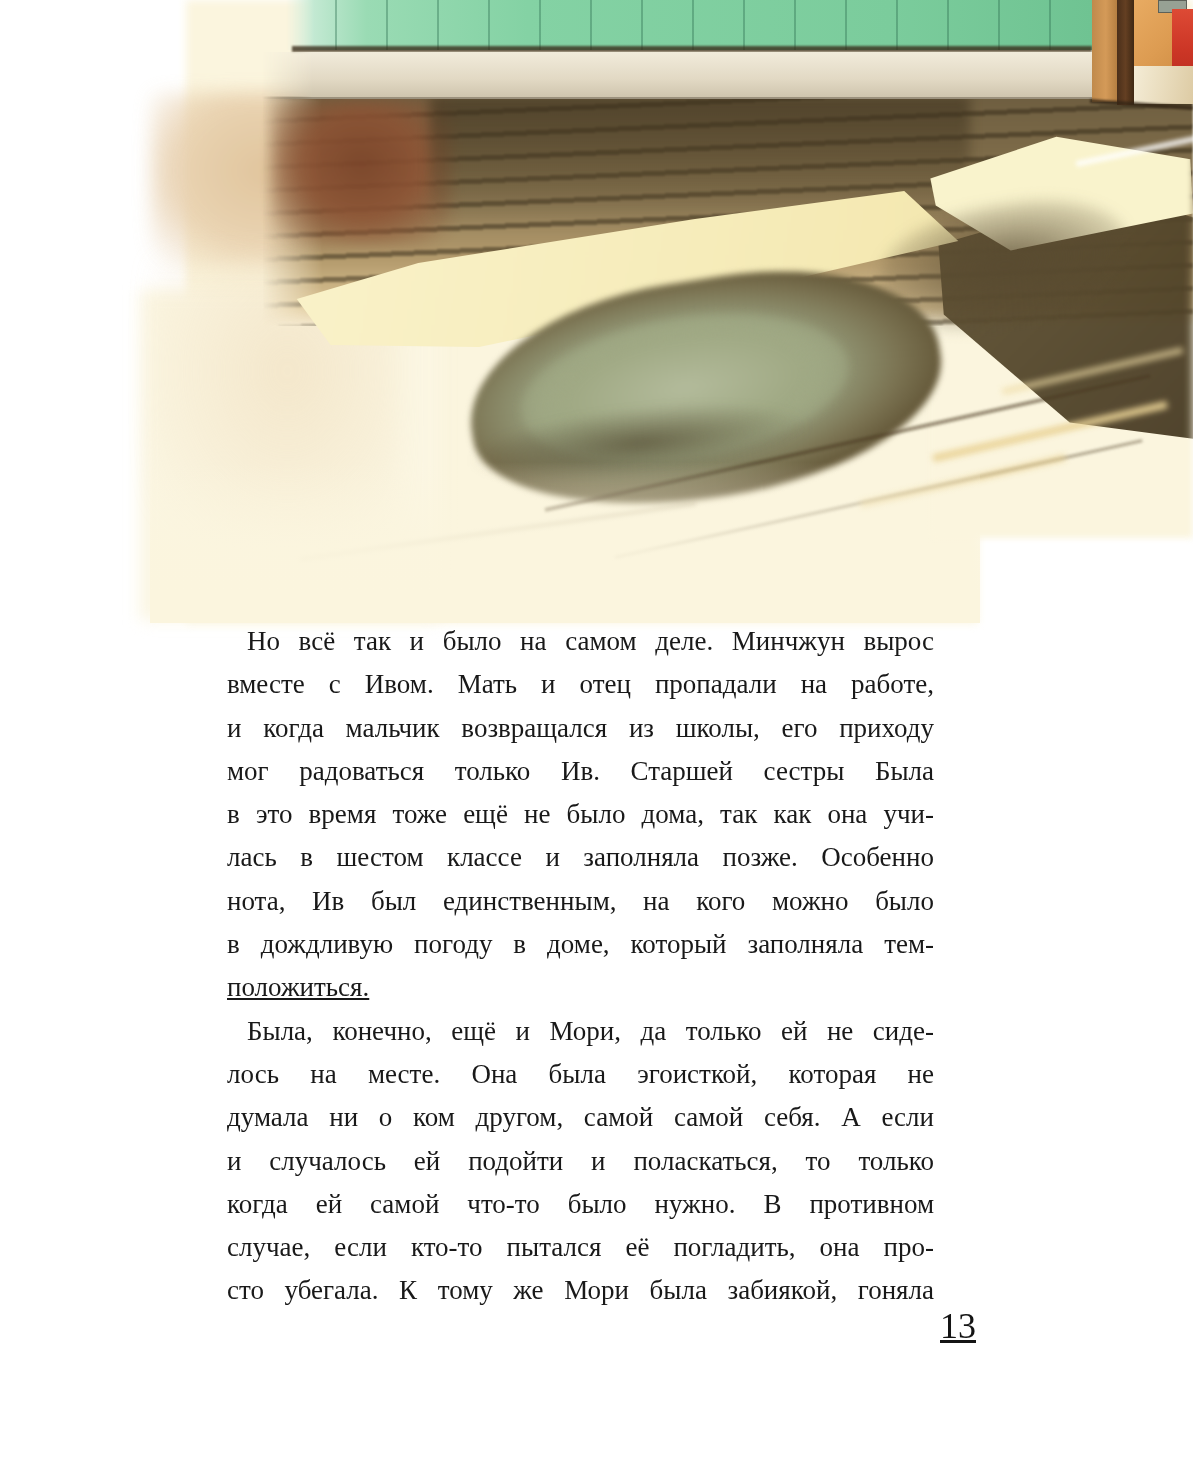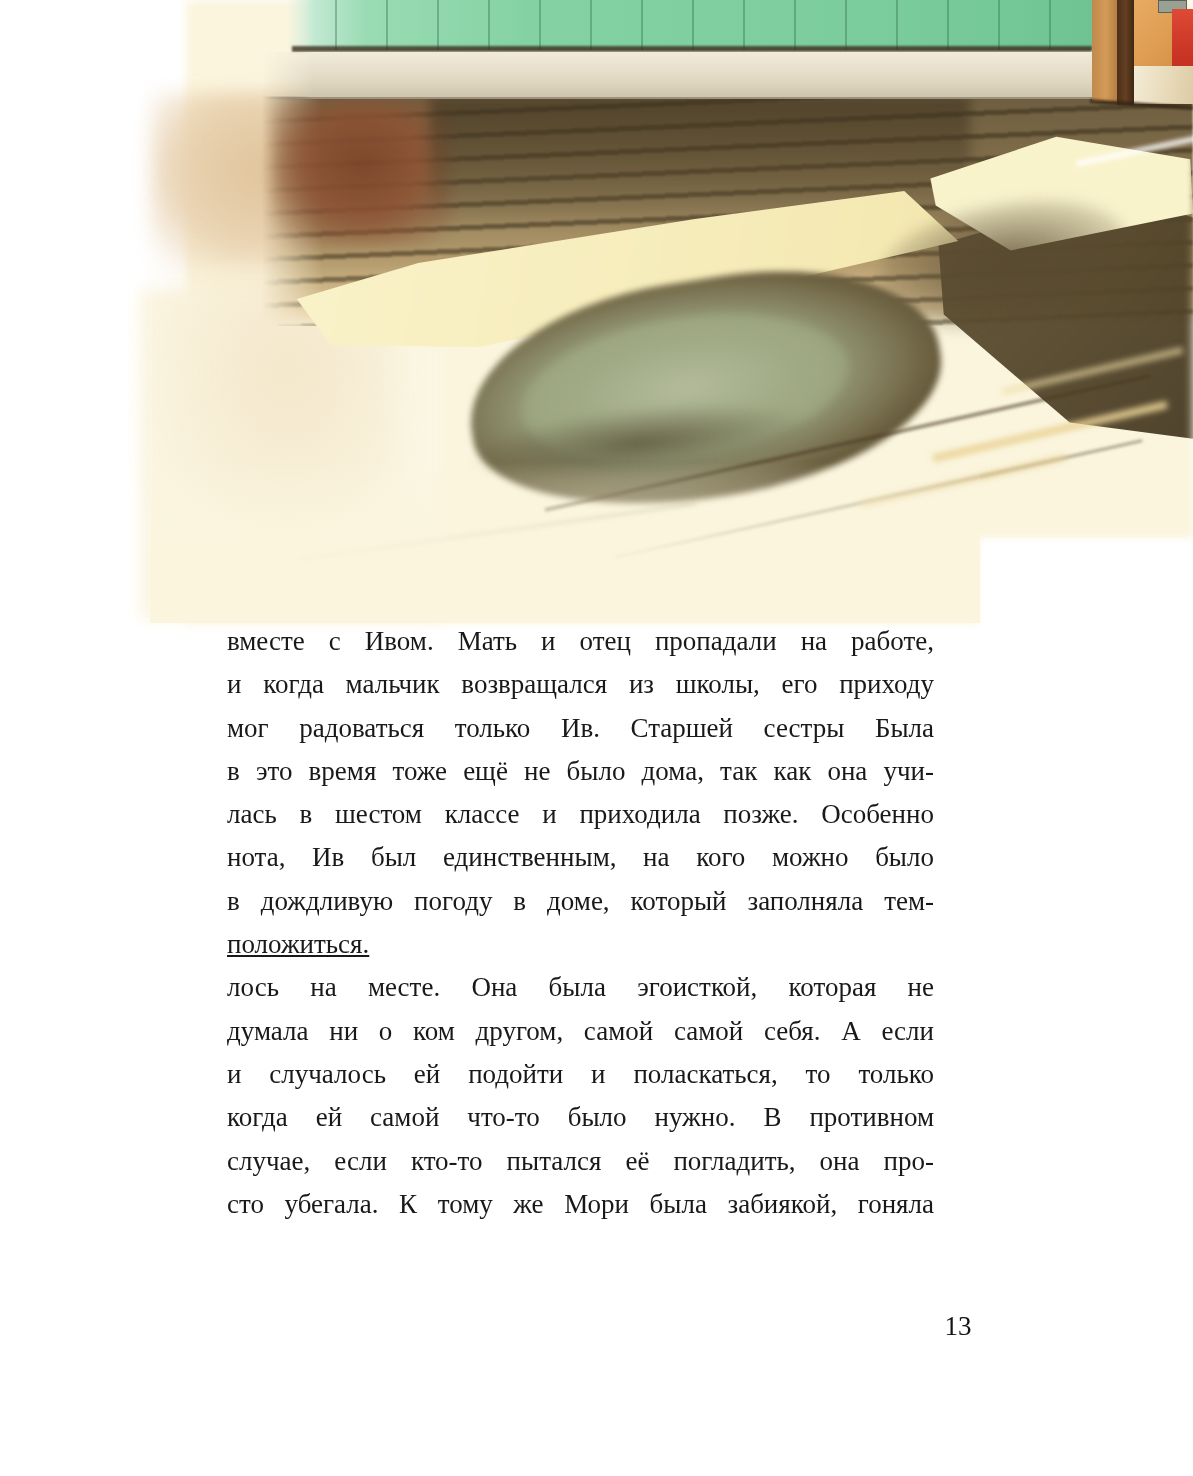--- a/index.html
+++ b/index.html
@@ -204,24 +204,25 @@
   }
   .tline.indent { text-indent: 20px; }
   .tline.para-end { text-align-last: left; text-decoration: underline; -moz-text-align-last: left; }
 
   #page-number {
     position: absolute;
     left: 938px;
     top: 1306px;
     width: 40px;
     font-family: "Liberation Serif", "DejaVu Serif", serif;
-    font-size: 27px;
+    font-size: 36px;
     line-height: 40px;
     color: #141414;
     text-align: center;
+    text-decoration: underline;
   }
 </style>
 </head>
 <body>
 
 <div id="book-page">
 
   <div id="illustration">
     <div class="abs wash-main"></div>
     <div class="abs wash-right"></div>
@@ -262,30 +263,32 @@
     <div class="abs door-post-dark"></div>
     <div class="abs door-panel"></div>
     <div class="abs door-window"></div>
     <div class="abs door-red-object"></div>
     <div class="abs door-floor"></div>
     <div class="abs door-threshold"></div>
   </div>
 
   <div id="text-block">
     <div>
+      <div class="tline indent">Но всё так и было на самом деле. Минчжун вырос</div>
       <div class="tline">вместе с Ивом. Мать и отец пропадали на работе,</div>
       <div class="tline">и когда мальчик возвращался из школы, его приходу</div>
       <div class="tline">мог радоваться только Ив. Старшей сестры Была</div>
       <div class="tline">в это время тоже ещё не было дома, так как она учи-</div>
-      <div class="tline">лась в шестом классе и приходила позже. Особенно</div>
+      <div class="tline">лась в шестом классе и заполняла позже. Особенно</div>
       <div class="tline">нота, Ив был единственным, на кого можно было</div>
       <div class="tline">в дождливую погоду в доме, который заполняла тем-</div>
       <div class="tline para-end">положиться.</div>
     </div>
     <div>
+      <div class="tline indent">Была, конечно, ещё и Мори, да только ей не сиде-</div>
       <div class="tline">лось на месте. Она была эгоисткой, которая не</div>
       <div class="tline">думала ни о ком другом, самой самой себя. А если</div>
       <div class="tline">и случалось ей подойти и поласкаться, то только</div>
       <div class="tline">когда ей самой что-то было нужно. В противном</div>
       <div class="tline">случае, если кто-то пытался её погладить, она про-</div>
       <div class="tline">сто убегала. К тому же Мори была забиякой, гоняла</div>
     </div>
   </div>
 
   <div id="page-number">13</div>

